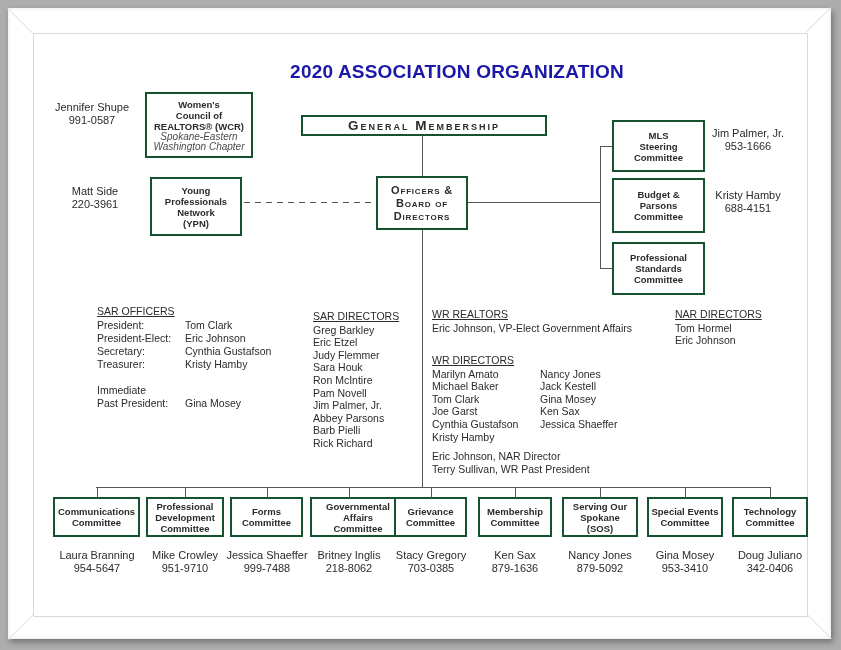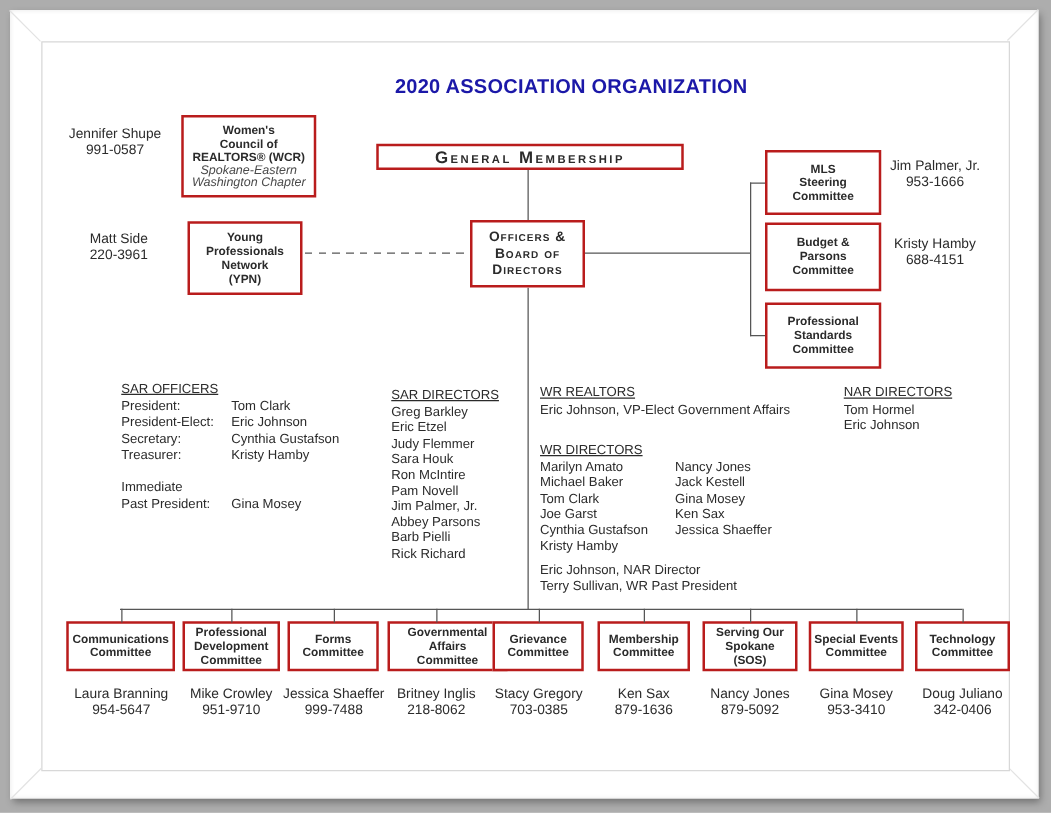--- a/index.html
+++ b/index.html
@@ -5,23 +5,23 @@
   html,body{margin:0;padding:0;background:#adadad;}
   #stage{position:relative;width:841px;height:650px;background:#adadad;
          font-family:"Liberation Sans", sans-serif;color:#2b2b2b;overflow:hidden;}
   #frame{position:absolute;left:8px;top:8px;right:10px;bottom:11px;background:#ffffff;
          box-shadow:2px 3px 6px rgba(0,0,0,0.35), inset 0 0 4px rgba(0,0,0,0.10);}
   #page{position:absolute;left:33px;top:33px;right:33px;bottom:33px;background:#ffffff;
         border:1px solid #d8d8d8;}
   .mitre{position:absolute;width:35px;height:1px;background:#e3e3e3;transform-origin:top left;}
 
   #title{position:absolute;left:74px;top:61px;width:766px;text-align:center;
-         font-size:16px;font-weight:bold;letter-spacing:0.2px;color:#1b18a8;}
-
-  .box{position:absolute;border:2px solid #b91c1c;background:#fff;
+         font-size:19px;font-weight:bold;letter-spacing:0.2px;color:#1b18a8;}
+
+  .box{position:absolute;border:2px solid #14532d;background:#fff;
        display:flex;flex-direction:column;justify-content:center;align-items:center;
        text-align:center;box-sizing:border-box;}
   .box .ln{font-weight:bold;font-size:9.5px;line-height:11px;}
   .box .ital{font-style:italic;font-weight:normal;font-size:10px;line-height:9.5px;color:#4a4a4a;}
   #gm-box{left:301px;top:115px;width:246px;height:21px;justify-content:center;}
   #gm-box .cap{font-variant:small-caps;font-weight:bold;font-size:13.5px;letter-spacing:2px;}
   #officers-box{left:376px;top:176px;width:92px;height:54px;align-items:center;}
   #officers-box .ln{font-variant:small-caps;font-size:11px;line-height:13px;letter-spacing:0.8px;}
   #wcr-box{left:145px;top:92px;width:108px;height:66px;}
   #ypn-box{left:150px;top:177px;width:92px;height:59px;}

